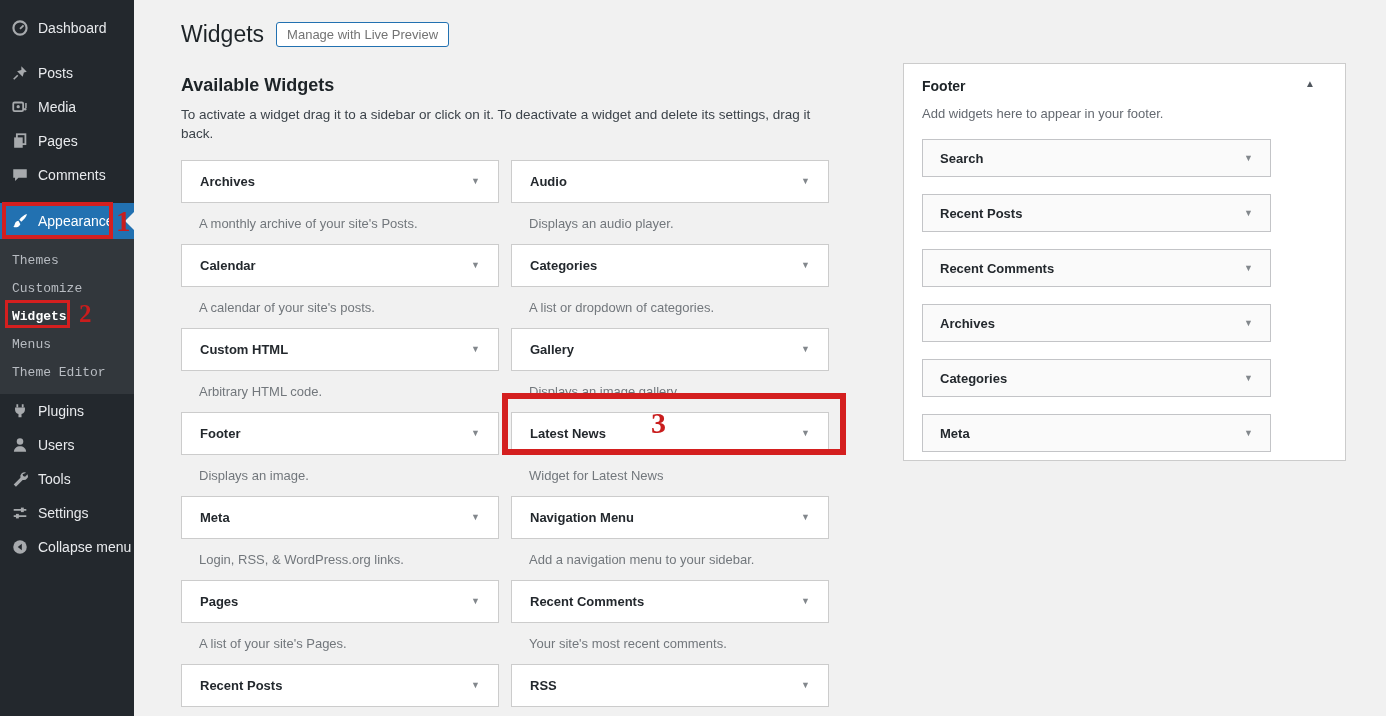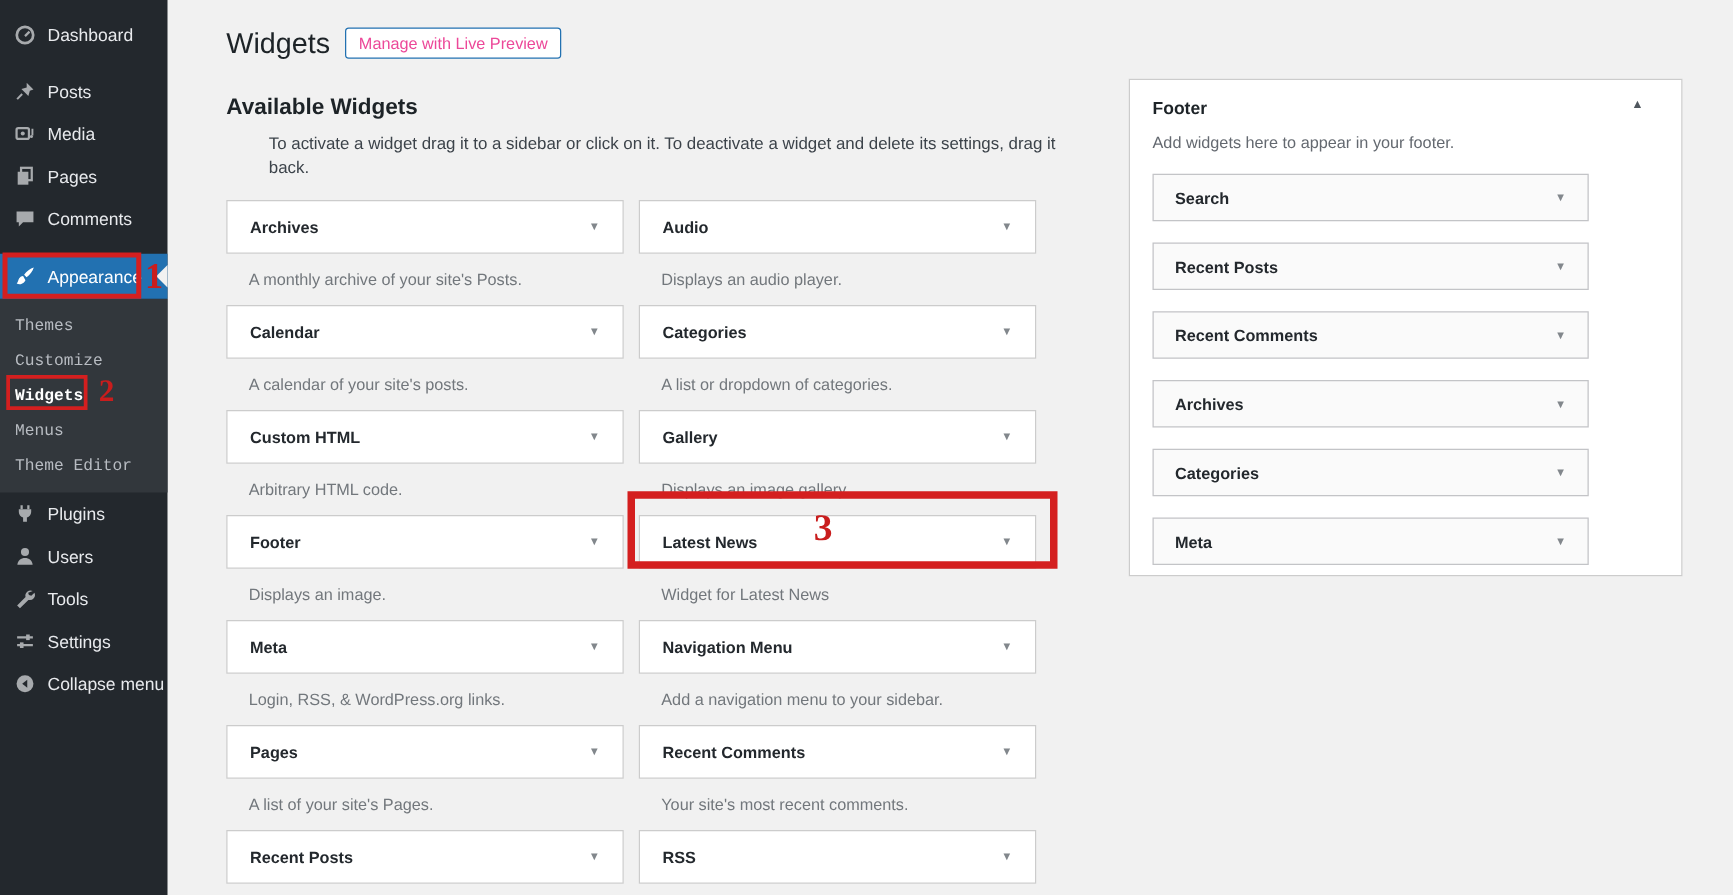--- a/index.html
+++ b/index.html
@@ -19,23 +19,23 @@
     border-top:9px solid transparent; border-bottom:9px solid transparent; border-right:9px solid #f1f1f1; }
   .submenu { background:#32373c; padding:7px 0 8px 0; }
   .smi { display:flex; align-items:center; height:28px; padding-left:12px; font-size:13px; color:#b8bcc2; cursor:pointer;font-family:Liberation Mono, monospace; }
   .smi.current { color:#fff; font-weight:bold; }
 
   
   .main { position:absolute; left:160px; top:0; width:700px; padding-left:21px; }
   .title-row { margin-top:20px; display:flex; align-items:center; }
   h1.page-title { font-size:23px; font-weight:400; color:#1d2327; line-height:29px; }
   .live-preview-btn { margin-left:12px; display:inline-block; background:#fff; border:1px solid #2271b1; border-radius:3px;
-    color:#ec4899; font-size:13px; padding:4px 10px; cursor:pointer; font-family:inherit; }
+    color:#737373; font-size:13px; padding:4px 10px; cursor:pointer; font-family:inherit; }
   h2.available-heading { margin-top:26px; font-size:18px; font-weight:bold; color:#1d2327; }
-  p.available-desc { margin-top:10px; width:645px; font-size:13.5px; line-height:1.4; color:#3c434a;margin-left:34px; }
+  p.available-desc { margin-top:10px; width:645px; font-size:13.5px; line-height:1.4; color:#3c434a; }
 
   .widgets-grid { margin-top:16px; display:grid; grid-template-columns:318px 318px; column-gap:12px; row-gap:12px; }
   .wbox { height:43px; background:#fff; border:1px solid #ccc; display:flex; align-items:center; justify-content:space-between;
     padding:0 18px; cursor:move; }
   .wtitle { font-size:13px; font-weight:600; color:#23282d; }
   .warrow { font-size:9px; color:#82878c; cursor:pointer; }
   .wdesc { margin:13px 0 0 18px; font-size:13px; line-height:16px; color:#72777c; }
 
   
   .footer-panel { position:absolute; left:903px; top:63px; width:443px; background:#fff; border:1px solid #ccc;

